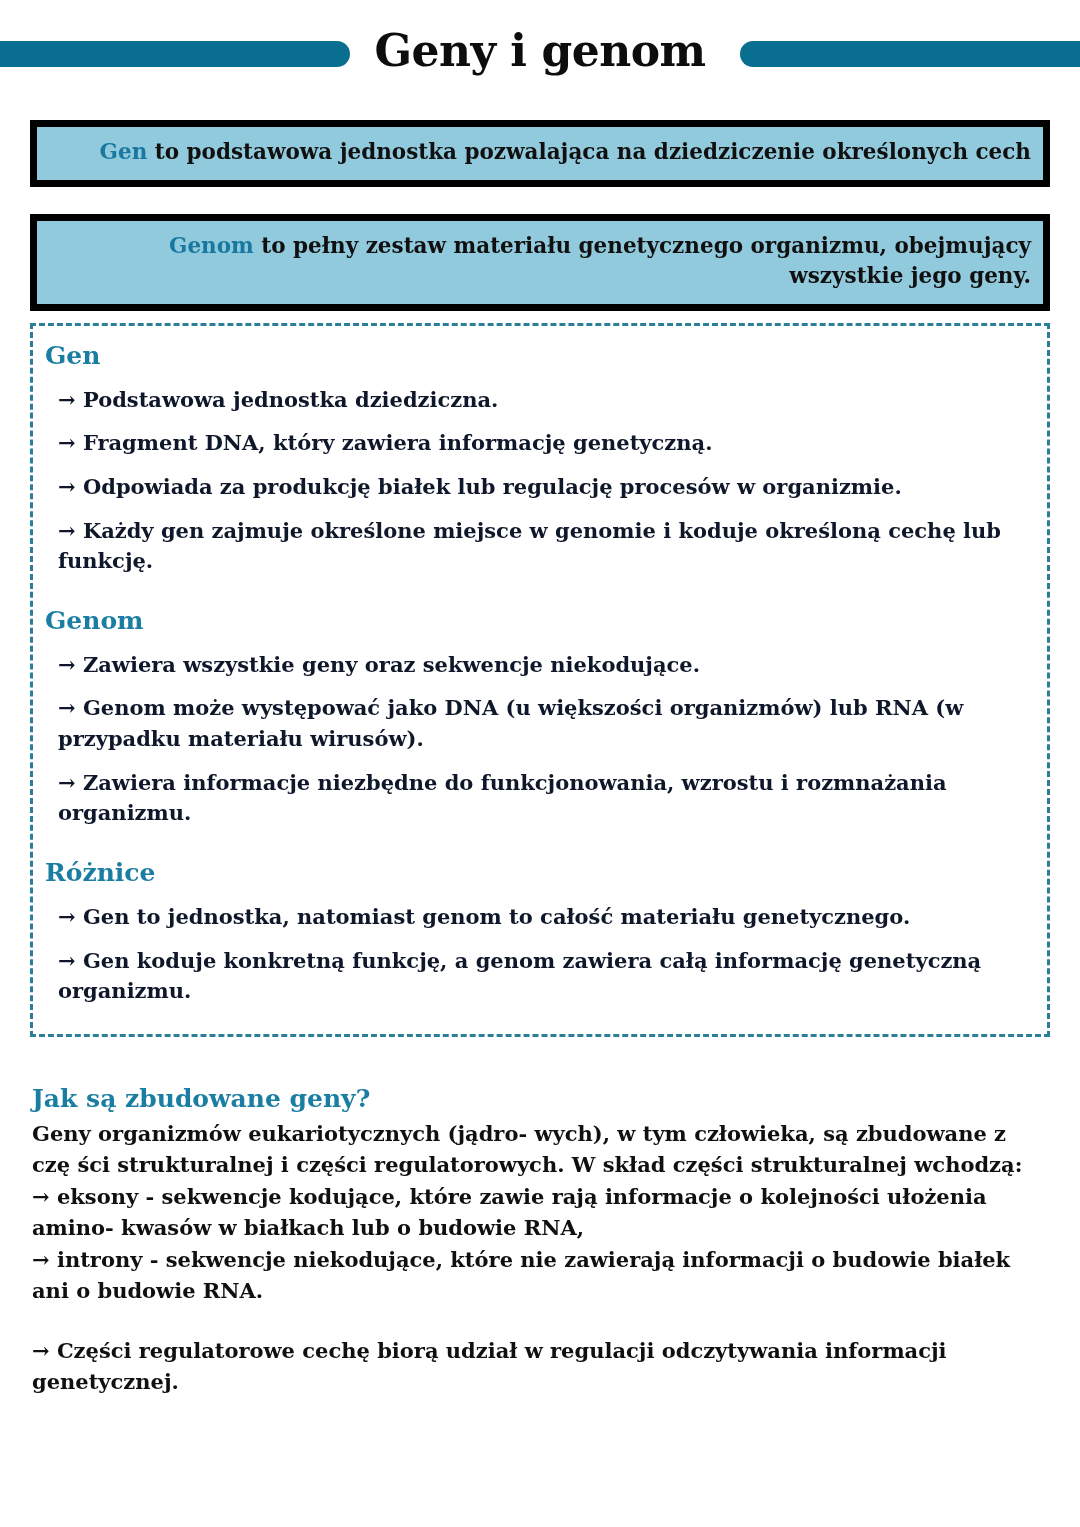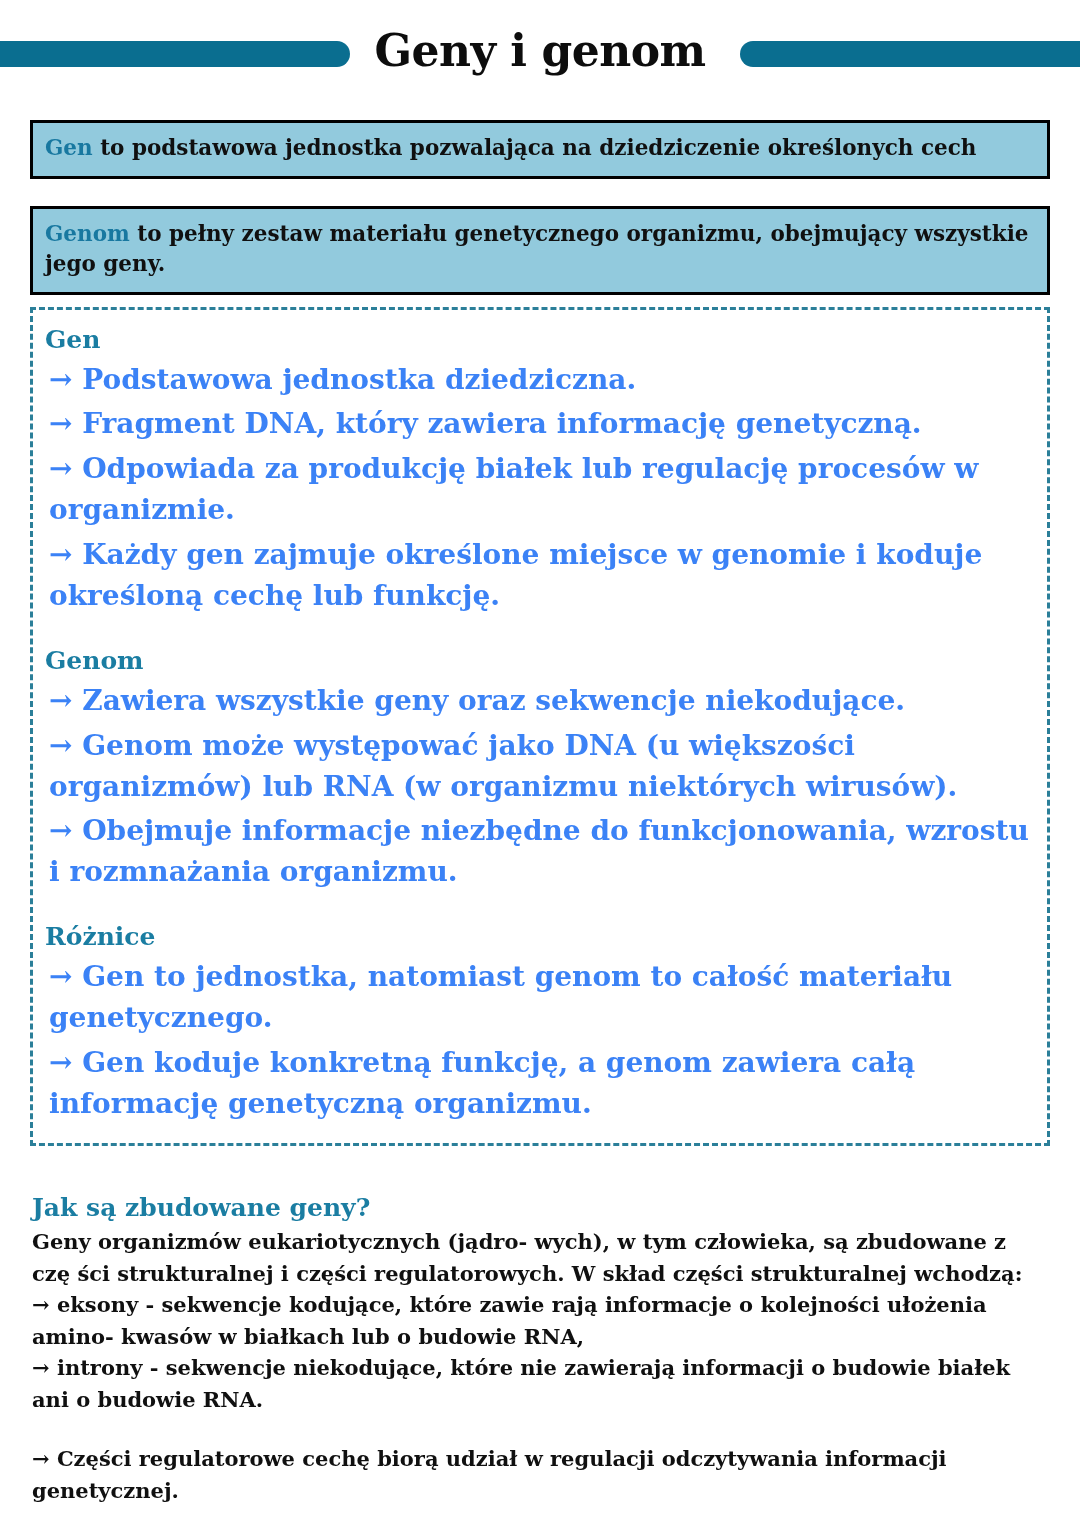--- a/index.html
+++ b/index.html
@@ -54,27 +54,28 @@
     padding: 0 4px;
     line-height: 1;
     white-space: nowrap;
     text-align: center;
   }
 
   
   .def-box {
     margin: 0 30px 0 30px;
     background: #92cadd;
-    border: 3px solid #000000;
+    border: 7px solid #000000;
     box-sizing: border-box;
     padding: 10px 12px 12px 12px;
     font-size: 21.5px;
     font-weight: 700;
     line-height: 1.42;
     color: #101010;
+    text-align: right;
   }
   .def-box.first { margin-top: 26px; }
   .def-box.second { margin-top: 27px; }
   .def-term {
     color: #1878a0;
     font-weight: 700;
   }
 
   
   .dashed-box {
@@ -86,25 +87,25 @@
   }
   .sec-head {
     color: #1a7da2;
     font-weight: 700;
     font-size: 25px;
     line-height: 1.28;
     margin: 4px 0 2px 0;
   }
   .sec-head.spaced { margin-top: 28px; }
   .bullet {
-    font-size: 28px;
+    font-size: 21px;
     font-weight: 700;
     line-height: 1.46;
-    color: #3b82f6;
-    margin: 4px;
+    color: #0f172a;
+    margin: 13px;
   }
 
   
   .prose {
     margin: 46px 30px 16px 32px;
   }
   .prose-head {
     color: #1a7da2;
     font-weight: 700;
     font-size: 25px;
@@ -140,22 +141,22 @@
 <div class="dashed-box">
 
   <div class="sec-head">Gen</div>
   <p class="bullet">→  Podstawowa jednostka dziedziczna.</p>
   <p class="bullet">→ Fragment DNA, który zawiera informację genetyczną.</p>
   <p class="bullet">→  Odpowiada za produkcję białek lub regulację procesów w organizmie.</p>
   <p class="bullet">→ Każdy gen zajmuje określone miejsce w genomie i koduje określoną cechę lub funkcję.</p>
 
   <div class="sec-head spaced">Genom</div>
   <p class="bullet">→ Zawiera wszystkie geny oraz sekwencje niekodujące.</p>
-  <p class="bullet">→ Genom może występować jako DNA (u większości organizmów) lub RNA (w organizmu niektórych wirusów).</p>
-  <p class="bullet">→ Obejmuje informacje niezbędne do funkcjonowania, wzrostu i rozmnażania organizmu.</p>
+  <p class="bullet">→ Genom może występować jako DNA (u większości organizmów) lub RNA (w przypadku materiału wirusów).</p>
+  <p class="bullet">→ Zawiera informacje niezbędne do funkcjonowania, wzrostu i rozmnażania organizmu.</p>
 
   <div class="sec-head spaced">Różnice</div>
   <p class="bullet">→ Gen to jednostka, natomiast genom to całość materiału genetycznego.</p>
   <p class="bullet">→ Gen koduje konkretną funkcję, a genom zawiera całą informację genetyczną organizmu.</p>
 
 </div>
 
 <div class="prose">
   <div class="prose-head">Jak są zbudowane geny?</div>
   <p>Geny organizmów eukariotycznych (jądro- wych), w tym człowieka, są zbudowane z czę ści strukturalnej i części regulatorowych. W skład części strukturalnej wchodzą:</p>

